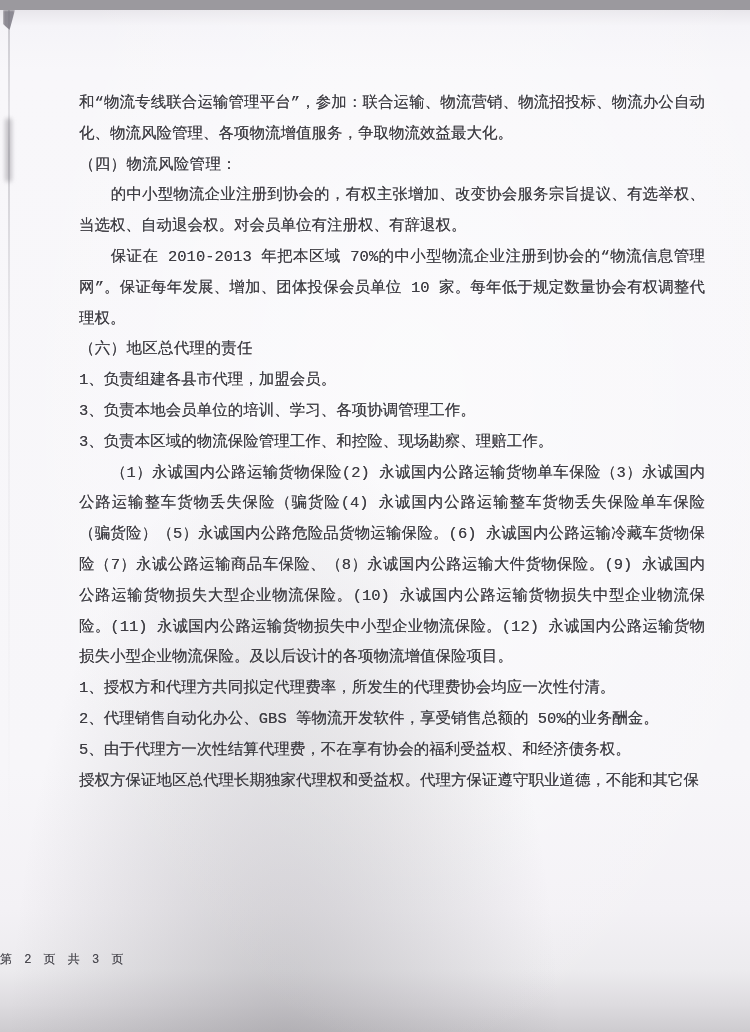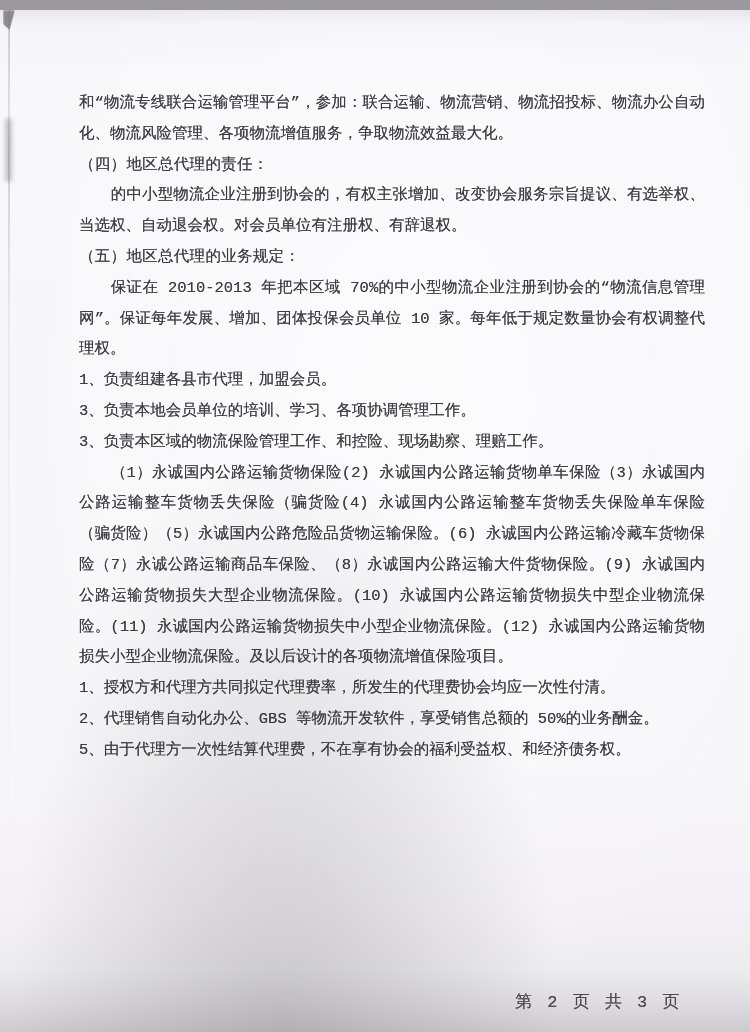--- a/index.html
+++ b/index.html
@@ -39,42 +39,43 @@
   .content {
     position: absolute; left: 79px; top: 78px; width: 626px;
     font-size: 15.5px; line-height: 30.8px; color: #3d3c42;
     text-align: justify;
     text-shadow: 0 0 0.6px rgba(61,60,66,0.75);
   }
   .content p { margin: 0; padding: 0; }
   .content p.ind { text-indent: 2.05em; }
   .content p.head { letter-spacing: 0.3px; }
   .footer {
-    position: absolute; top: 980px; left: 0; width: 682px;
-    text-align: right; font-size: 17px; letter-spacing: 2.5px;
+    position: absolute; top: 941px; left: 0; width: 682px;
+    text-align: left; font-size: 12px; letter-spacing: 2.5px;
     color: #4b4a51; text-shadow: 0 0 0.5px rgba(75,74,81,0.7);
   }
 </style>
 </head>
 <body>
 
 <div class="page">
   <div class="corner-mark"></div>
   <div class="fold-line"></div>
   <div class="smudge"></div>
 
   <div class="content">
     <p>和“物流专线联合运输管理平台”，参加：联合运输、物流营销、物流招投标、物流办公自动化、物流风险管理、各项物流增值服务，争取物流效益最大化。</p>
-    <p class="head">（四）地区总代理的责任：</p>
+    <p class="head">（四）物流风险管理：</p>
     <p class="ind">的中小型物流企业注册到协会的，有权主张增加、改变协会服务宗旨提议、有选举权、当选权、自动退会权。对会员单位有注册权、有辞退权。</p>
-    <p class="head">（五）地区总代理的业务规定：</p>
     <p class="ind">保证在 2010-2013 年把本区域 70%的中小型物流企业注册到协会的“物流信息管理网”。保证每年发展、增加、团体投保会员单位 10 家。每年低于规定数量协会有权调整代理权。</p>
+    <p class="head">（六）地区总代理的责任</p>
     <p>1、负责组建各县市代理，加盟会员。</p>
     <p>3、负责本地会员单位的培训、学习、各项协调管理工作。</p>
     <p>3、负责本区域的物流保险管理工作、和控险、现场勘察、理赔工作。</p>
     <p class="ind">（1）永诚国内公路运输货物保险(2) 永诚国内公路运输货物单车保险（3）永诚国内公路运输整车货物丢失保险（骗货险(4) 永诚国内公路运输整车货物丢失保险单车保险（骗货险）（5）永诚国内公路危险品货物运输保险。(6) 永诚国内公路运输冷藏车货物保险（7）永诚公路运输商品车保险、（8）永诚国内公路运输大件货物保险。(9) 永诚国内公路运输货物损失大型企业物流保险。(10) 永诚国内公路运输货物损失中型企业物流保险。(11) 永诚国内公路运输货物损失中小型企业物流保险。(12) 永诚国内公路运输货物损失小型企业物流保险。及以后设计的各项物流增值保险项目。</p>
     <p>1、授权方和代理方共同拟定代理费率，所发生的代理费协会均应一次性付清。</p>
     <p>2、代理销售自动化办公、GBS 等物流开发软件，享受销售总额的 50%的业务酬金。</p>
     <p>5、由于代理方一次性结算代理费，不在享有协会的福利受益权、和经济债务权。</p>
+    <p>授权方保证地区总代理长期独家代理权和受益权。代理方保证遵守职业道德，不能和其它保</p>
   </div>
 
   <div class="footer">第 2 页 共 3 页</div>
 </div>
 
 </body></html>

